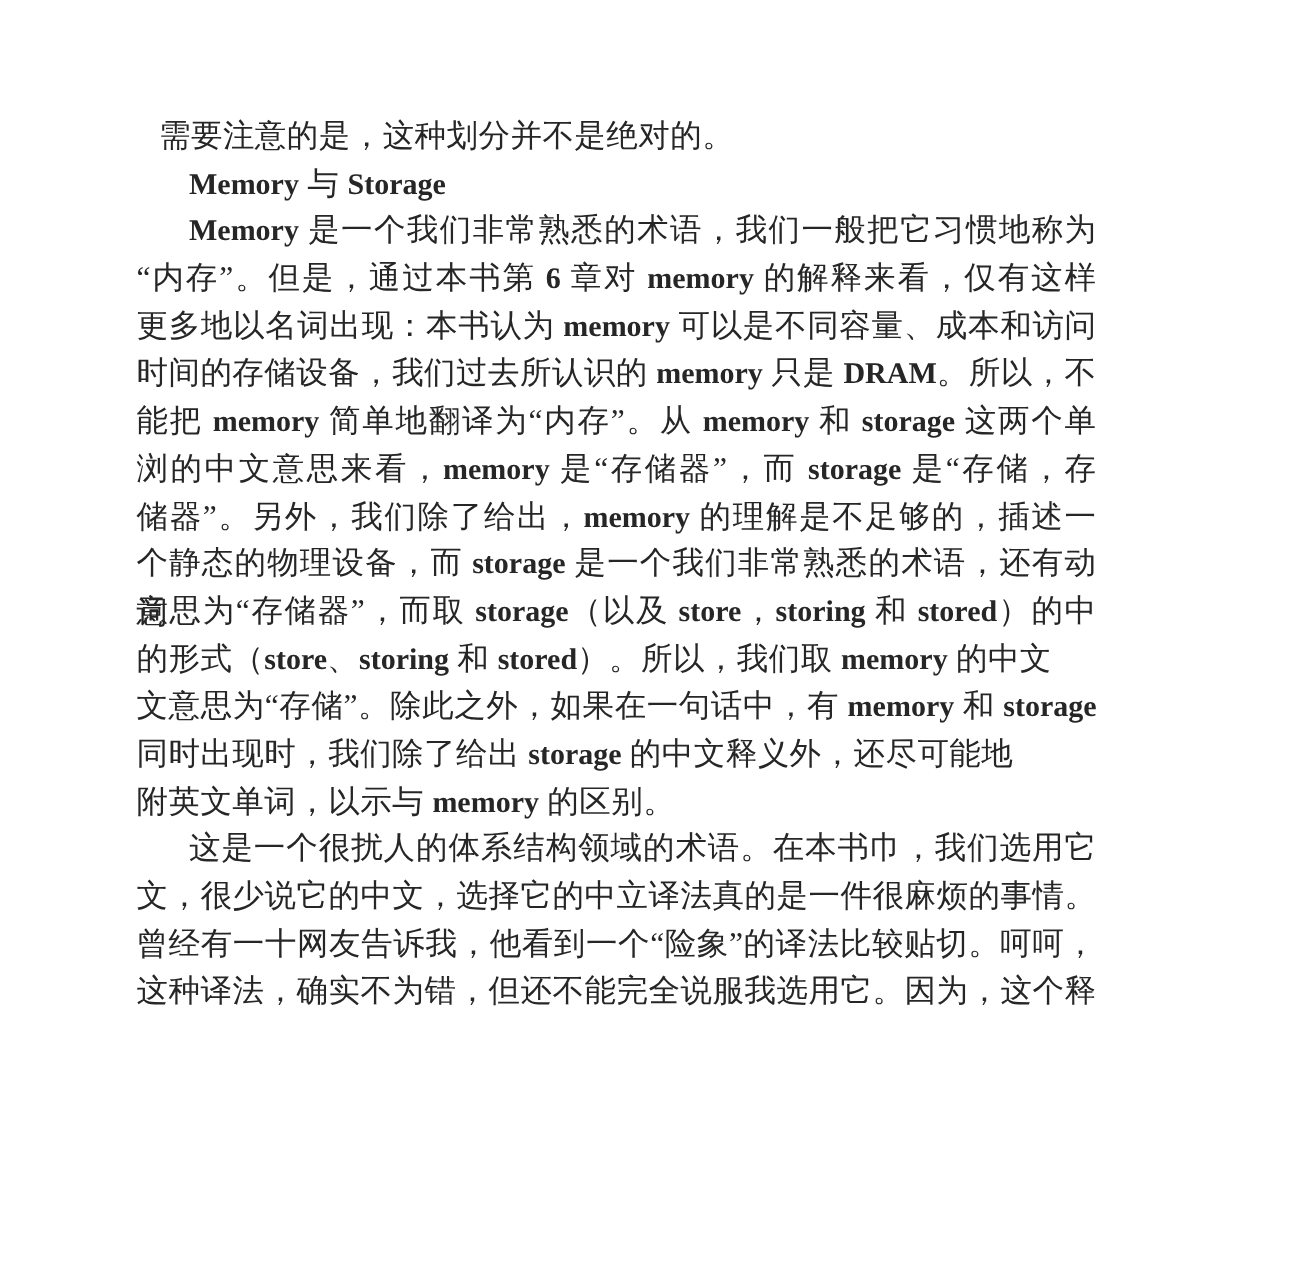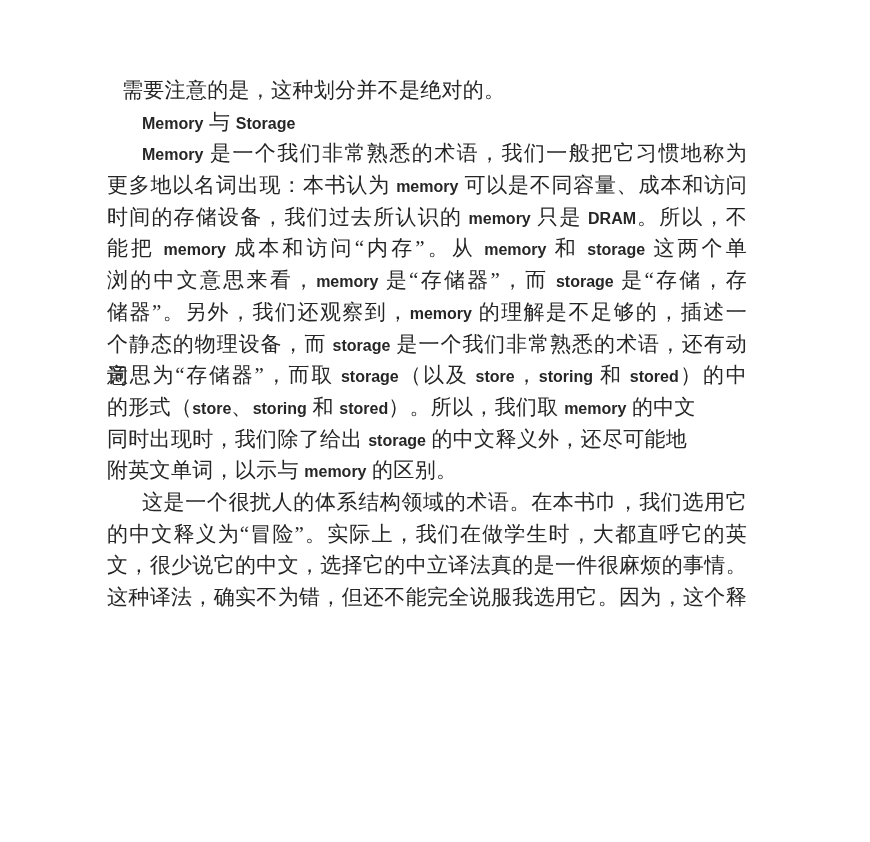--- a/index.html
+++ b/index.html
@@ -10,60 +10,62 @@
   body {
     width: 870px;
     height: 842px;
     position: relative;
     overflow: hidden;
     font-family: "Liberation Serif", serif;
     color: #262626;
   }
   .page {
     position: absolute;
-    left: 107px;
+    left: 91px;
     top: 75px;
     width: 640px;
   }
   .line {
     font-size: 21px;
     line-height: 31.7px;
     height: 31.7px;
     text-align: left;
     letter-spacing: 0.3px;
     white-space: normal;
   }
   .line.j {
     text-align: justify;
     text-align-last: justify;
   }
   .line.ind-first { text-indent: 15px; }
   .line.ind-para  { text-indent: 35px; }
   .en {
-    font-family: Liberation Sans, sans-serif;
+    font-family: Liberation Serif, serif;
     font-weight: 700;
-    font-size: 16px;
+    font-size: 20px;
     letter-spacing: 0px;
   }
   .cn { }
 </style>
 </head>
 <body>
 
 <div class="page">
     <div class="line ind-first"><span class="cn">需要注意的是，这种划分并不是绝对的。</span></div>
     <div class="line ind-para"><span class="en">Memory</span><span class="cn"> 与 </span><span class="en">Storage</span></div>
     <div class="line j ind-para"><span class="en">Memory</span><span class="cn"> 是一个我们非常熟悉的术语，我们一般把它习惯地称为</span></div>
+    <div class="line j"><span class="cn">“内存”。但是，通过本书第 </span><span class="en">6</span><span class="cn"> 章对 </span><span class="en">memory</span><span class="cn"> 的解释来看，仅有这样</span></div>
     <div class="line j"><span class="cn">更多地以名词出现：本书认为 </span><span class="en">memory</span><span class="cn"> 可以是不同容量、成本和访问</span></div>
     <div class="line j"><span class="cn">时间的存储设备，我们过去所认识的 </span><span class="en">memory</span><span class="cn"> 只是 </span><span class="en">DRAM</span><span class="cn">。所以，不</span></div>
-    <div class="line j"><span class="cn">能把 </span><span class="en">memory</span><span class="cn"> 成本和访问“内存”。从 </span><span class="en">memory</span><span class="cn"> 和 </span><span class="en">storage</span><span class="cn"> 这两个单</span></div>
+    <div class="line j"><span class="cn">能把 </span><span class="en">memory</span><span class="cn"> 简单地翻译为“内存”。从 </span><span class="en">memory</span><span class="cn"> 和 </span><span class="en">storage</span><span class="cn"> 这两个单</span></div>
     <div class="line j"><span class="cn">浏的中文意思来看，</span><span class="en">memory</span><span class="cn"> 是“存储器”，而 </span><span class="en">storage</span><span class="cn"> 是“存储，存</span></div>
-    <div class="line j"><span class="cn">储器”。另外，我们还观察到，</span><span class="en">memory</span><span class="cn"> 的理解是不足够的，插述一</span></div>
+    <div class="line j"><span class="cn">储器”。另外，我们除了给出，</span><span class="en">memory</span><span class="cn"> 的理解是不足够的，插述一</span></div>
     <div class="line j"><span class="cn">个静态的物理设备，而 </span><span class="en">storage</span><span class="cn"> 是一个我们非常熟悉的术语，还有动词</span></div>
     <div class="line j"><span class="cn">意思为“存储器”，而取 </span><span class="en">storage</span><span class="cn">（以及 </span><span class="en">store</span><span class="cn">，</span><span class="en">storing</span><span class="cn"> 和 </span><span class="en">stored</span><span class="cn">）的中</span></div>
     <div class="line"><span class="cn">的形式（</span><span class="en">store</span><span class="cn">、</span><span class="en">storing</span><span class="cn"> 和 </span><span class="en">stored</span><span class="cn">）。所以，我们取 </span><span class="en">memory</span><span class="cn"> 的中文</span></div>
+    <div class="line j"><span class="cn">文意思为“存储”。除此之外，如果在一句话中，有 </span><span class="en">memory</span><span class="cn"> 和 </span><span class="en">storage</span></div>
     <div class="line"><span class="cn">同时出现时，我们除了给出 </span><span class="en">storage</span><span class="cn"> 的中文释义外，还尽可能地</span></div>
     <div class="line"><span class="cn">附英文单词，以示与 </span><span class="en">memory</span><span class="cn"> 的区别。</span></div>
     <div class="line j ind-para"><span class="cn">这是一个很扰人的体系结构领域的术语。在本书巾，我们选用它</span></div>
-    <div class="line j"><span class="cn">的中文释义为“冒险”。实际上，我们在做学生时，大都直呼它的英</span></div>
     <div class="line j"><span class="cn">文，很少说它的中文，选择它的中立译法真的是一件很麻烦的事情。</span></div>
+    <div class="line j"><span class="cn">曾经有一十网友告诉我，他看到一个“险象”的译法比较贴切。呵呵，</span></div>
     <div class="line j"><span class="cn">这种译法，确实不为错，但还不能完全说服我选用它。因为，这个释</span></div>
   </div>
 
 </body></html>

